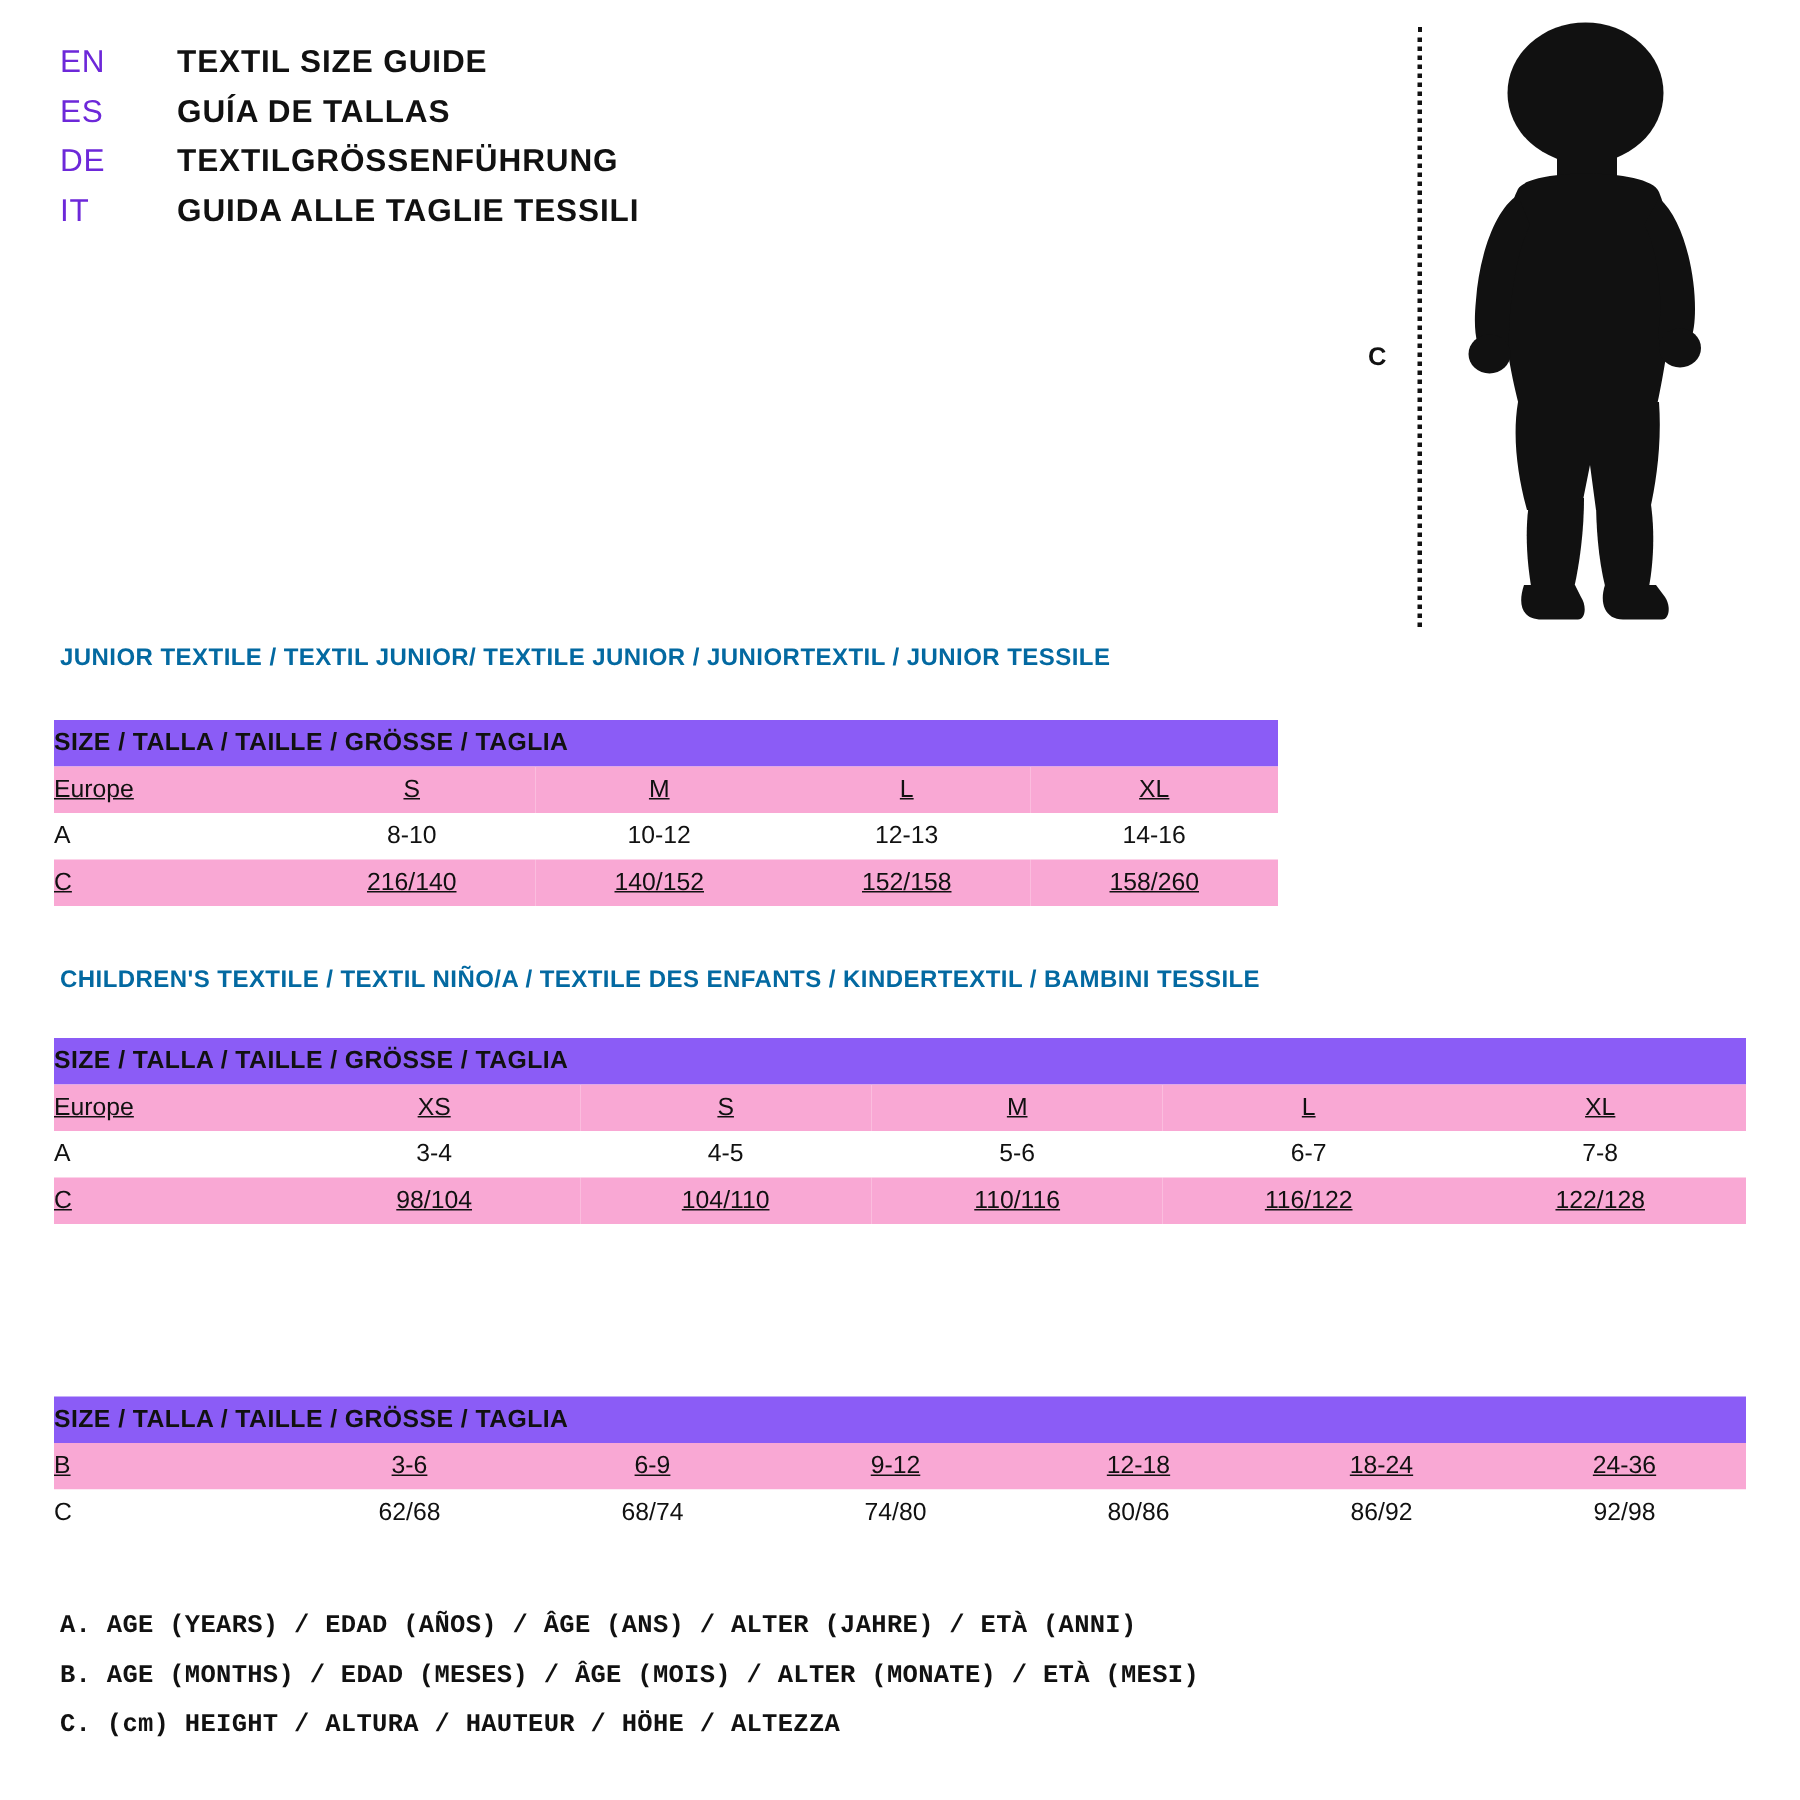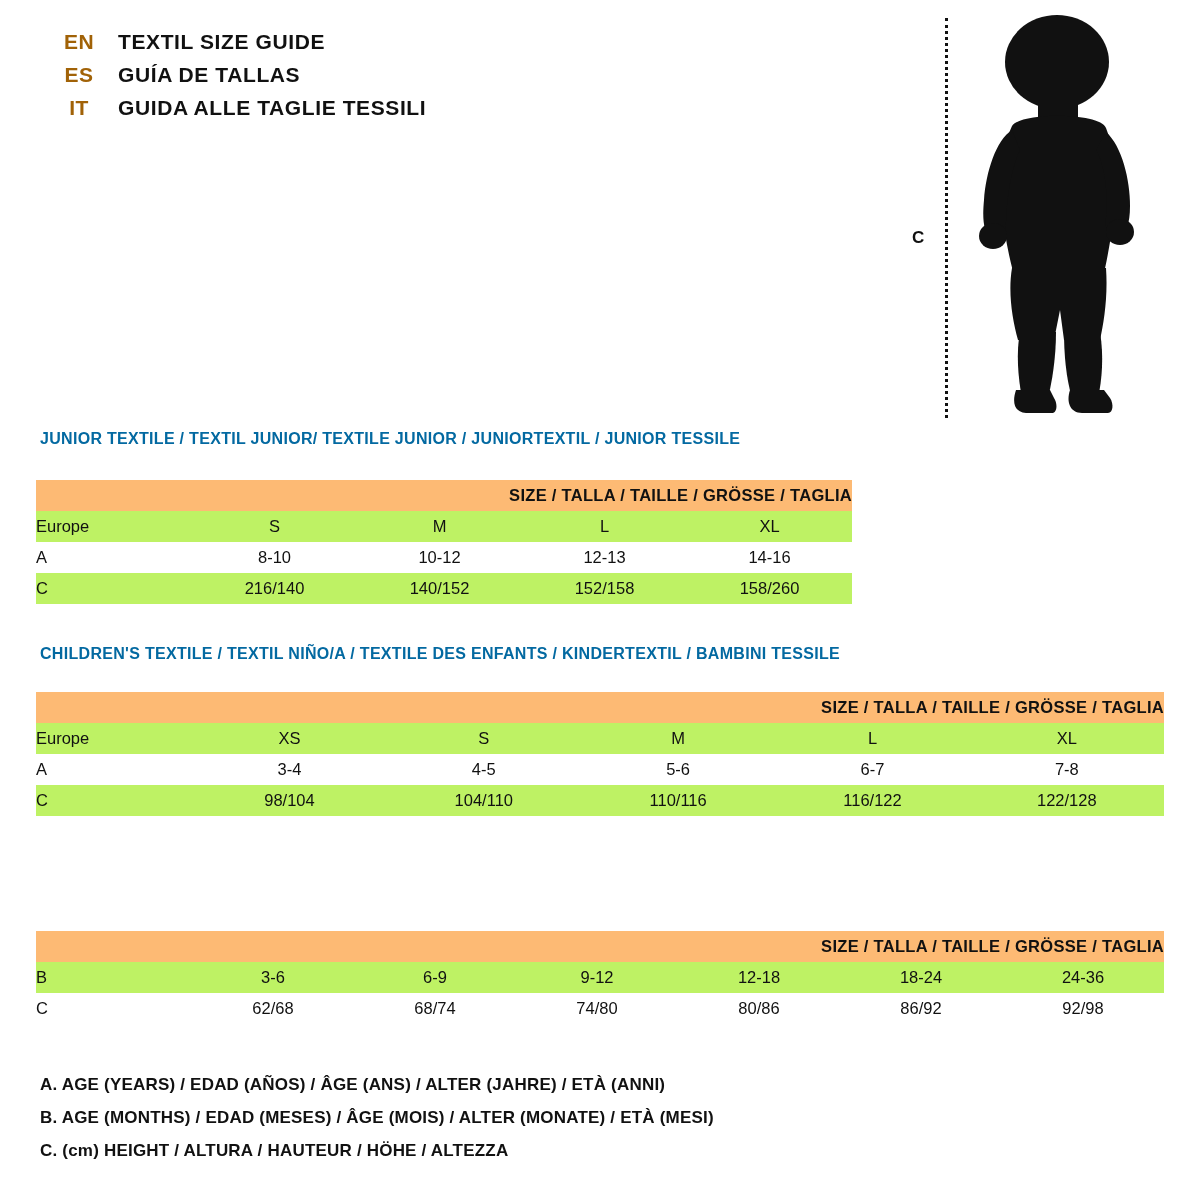--- a/index.html
+++ b/index.html
@@ -24,24 +24,23 @@
     width: 640px;
   }
   .lang-row {
     display: flex;
     align-items: baseline;
     height: 33px;
   }
   .lang-code {
     width: 78px;
     font-size: 21px;
-    font-weight: bold;
+    font-weight: normal;
     letter-spacing: 0.5px;
-    color: #a16207;
-    text-align: center;
+    color: #6d28d9;
   }
   .lang-title {
     font-size: 21px;
     font-weight: bold;
     letter-spacing: 0.6px;
     color: #111;
     white-space: nowrap;
   }
 
   
@@ -96,28 +95,27 @@
     border-collapse: collapse;
     font-size: 16.5px;
     color: #111;
   }
   table.size-table td {
     padding: 0;
     height: 31px;
     vertical-align: middle;
   }
   .hdr-band td {
-    background: #fdba74;
+    background: #8b5cf6;
     font-weight: bold;
     letter-spacing: 0.3px;
     padding-left: 6px;
     height: 30px;
-    text-align: right;
-  }
-  .row-shade td { background: #bef264; }
+  }
+  .row-shade td { background: #f9a8d4; text-decoration: underline; }
   .row-plain td { background: #ffffff; }
   .cell-label {
     padding-left: 6px;
     text-align: left;
   }
   .cell-val {
     text-align: center;
   }
 
   
@@ -127,35 +125,40 @@
     top: 1068px;
     width: 1000px;
   }
   .footnote {
     font-size: 17px;
     font-weight: bold;
     letter-spacing: 0.2px;
     line-height: 33px;
     color: #111;
     white-space: nowrap;
+    font-family: Liberation Mono, monospace;
   }
 </style>
 </head>
 <body>
 
 <div id="header">
   <div class="lang-row">
     <span class="lang-code">EN</span>
     <span class="lang-title">TEXTIL SIZE GUIDE</span>
   </div>
   <div class="lang-row">
     <span class="lang-code">ES</span>
     <span class="lang-title">GUÍA DE TALLAS</span>
   </div>
   <div class="lang-row">
+    <span class="lang-code">DE</span>
+    <span class="lang-title">TEXTILGRÖSSENFÜHRUNG</span>
+  </div>
+  <div class="lang-row">
     <span class="lang-code">IT</span>
     <span class="lang-title">GUIDA ALLE TAGLIE TESSILI</span>
   </div>
 </div>
 
 <div id="figure-area">
   <div id="measure-label">C</div>
   <div id="measure-line"></div>
   <svg id="silhouette" width="190" height="410" viewBox="0 0 190 410">
     <g fill="#111111">

